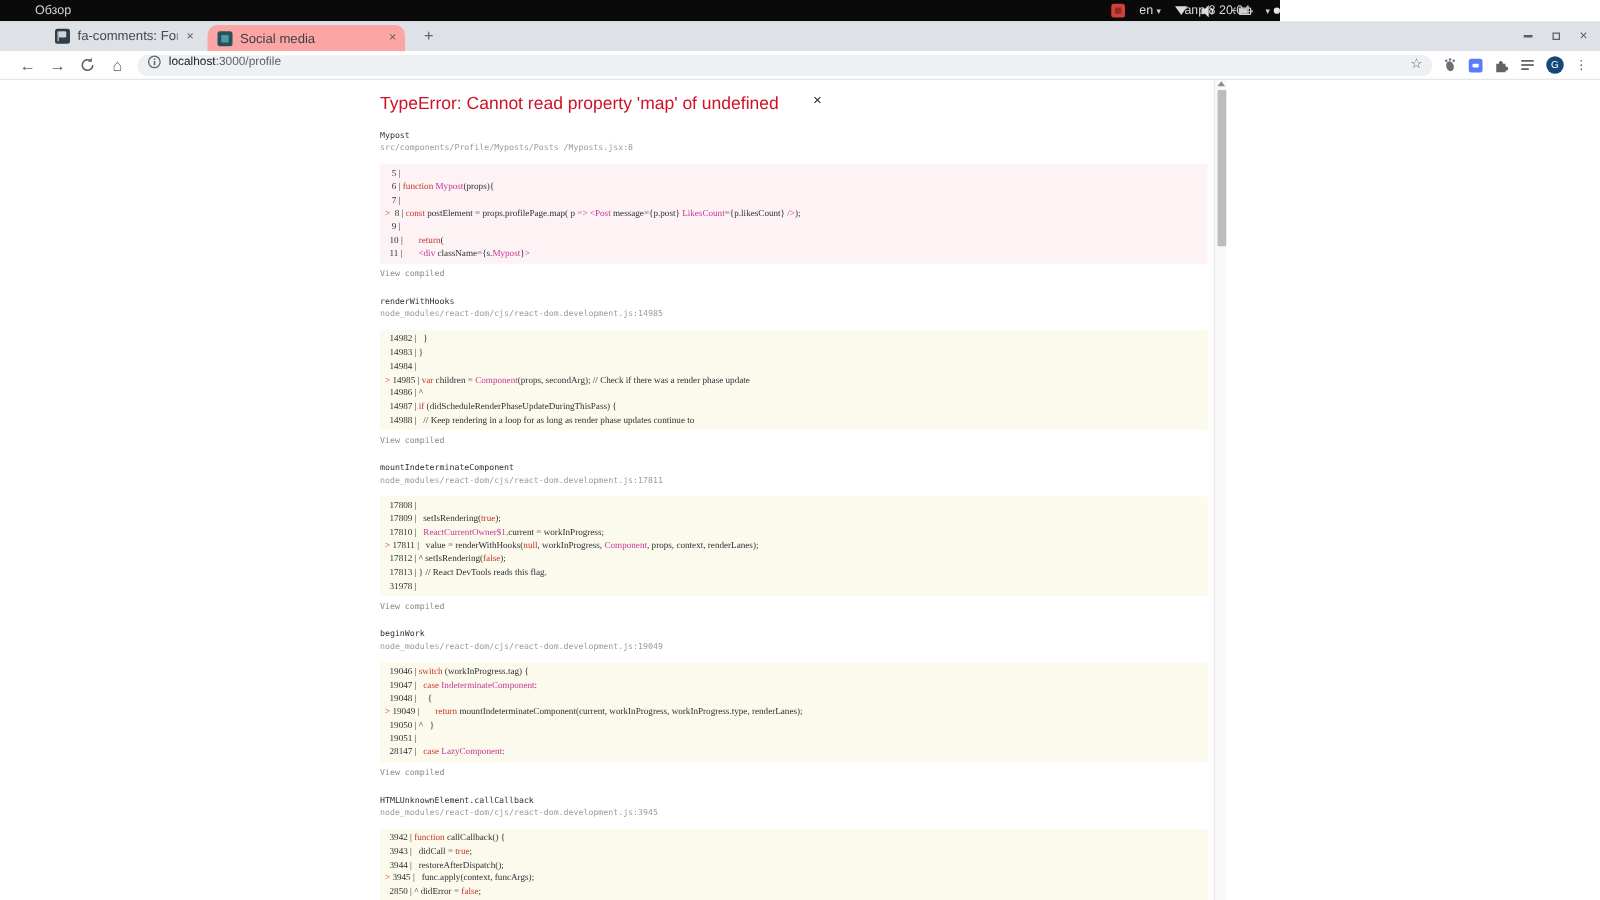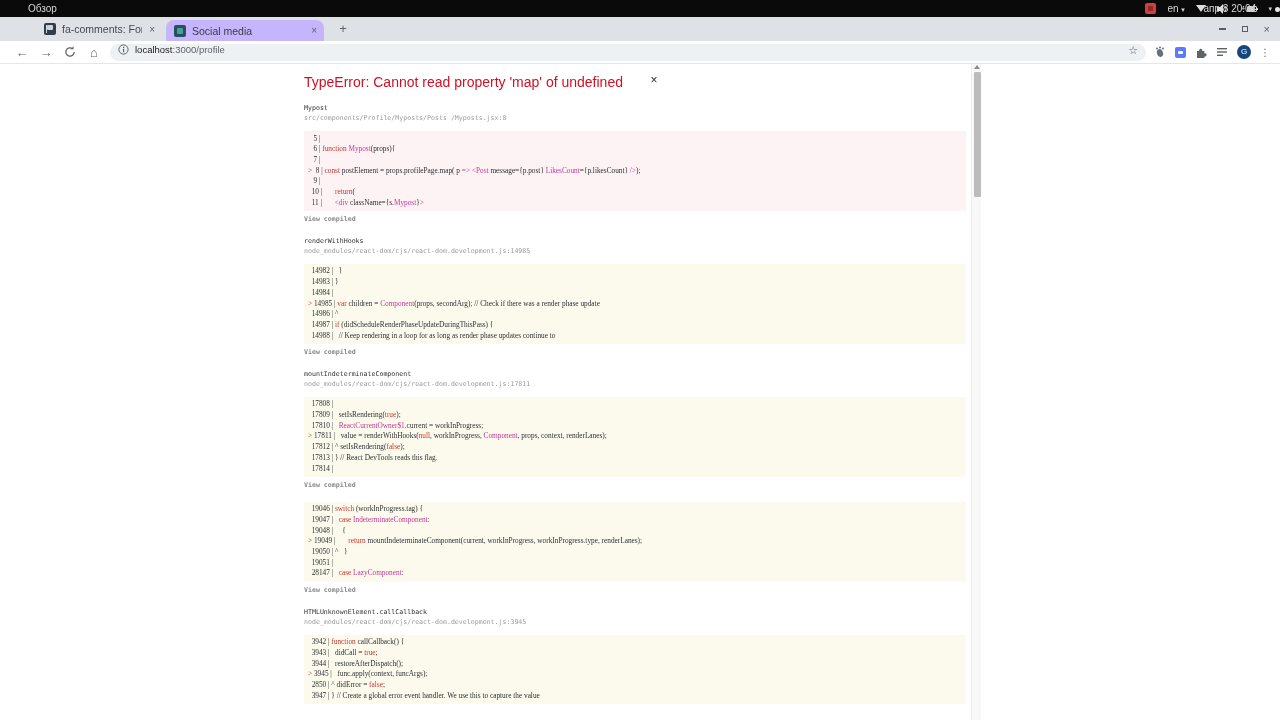--- a/index.html
+++ b/index.html
@@ -1,21 +1,21 @@
 <!DOCTYPE html>
 <html><head>
 <meta charset="utf-8">
 <style>
   * { margin:0; padding:0; box-sizing:border-box; }
   html,body { width:1280px; height:720px; overflow:hidden; background:#fff;
               font-family:"Liberation Sans", sans-serif; }
   #screen { position:relative; width:1280px; height:720px; }
 
   
-  .panel { position:absolute; top:0; left:0; width:1280px; height:17px; background:#0a0a0a;
+  .panel { position:absolute; top:0; left:0; width:1024px; height:17px; background:#0a0a0a;
            color:#d6d6d6; font-size:10px; display:flex; align-items:center; }
   .panel-activities { margin-left:28px; }
   .panel-chrome { position:absolute; left:186px; display:flex; align-items:center; gap:5px;margin-top:44px; }
   .chev { font-size:7px; color:#cfcfcf; }
   .panel-clock { position:absolute; left:0; right:0; text-align:right;margin-left:31px; }
   .panel-clock .dot { display:inline-block; width:5px; height:5px; border-radius:50%;
                       background:#e6e6e6; margin-left:16px; vertical-align:middle; }
   .panel-right { position:absolute; right:8px; top:0; height:17px; display:flex; align-items:center; gap:11px; }
   .red-badge { width:11px; height:11px; border-radius:2px; background:#d2403a; position:relative; }
   .red-badge::after { content:""; position:absolute; left:3px; top:3px; width:5px; height:5px; background:#8f2b27; }
@@ -23,21 +23,21 @@
              border-top:7px solid #dcdcdc; }
   .battery-wrap { display:flex; align-items:center; gap:2px; color:#dcdcdc; font-size:8px; }
   .battery { width:10px; height:6px; border:1px solid #cfcfcf; border-radius:1px; position:relative; }
   .battery::before { content:""; position:absolute; left:0; top:0; width:6px; height:4px; background:#cfcfcf; }
   .battery::after { content:""; position:absolute; right:-2px; top:1px; width:1px; height:2px; background:#cfcfcf; }
 
   
   .tabstrip { position:absolute; top:17px; left:0; width:1280px; height:24px; background:#dee1e6; }
   .tab { position:absolute; display:flex; align-items:center; font-size:10.5px; color:#45494e; }
   .tab-inactive { left:36px; top:2px; width:126px; height:20px; }
-  .tab-active { left:166px; top:3px; width:158px; height:21px; background:#c4b5fd;
+  .tab-active { left:166px; top:3px; width:158px; height:21px; background:#fca5a5;
                 border-radius:8px 8px 0 0; color:#3c4043; }
   .favicon { width:12px; height:12px; border-radius:2px; margin:0 6px 0 8px; flex:none; position:relative; }
   .fav-fa { background:#323d49; }
   .fav-fa::after { content:""; position:absolute; left:3px; top:2px; width:6px; height:5px; background:#cdd4da; border-radius:1px; }
   .fav-fa::before { content:""; position:absolute; left:2px; top:2px; width:1px; height:8px; background:#cdd4da; }
   .fav-sm { background:#25525c; }
   .fav-sm::after { content:""; position:absolute; left:3px; top:3px; width:6px; height:6px; background:#4f99a5; border-radius:1px; }
   .tab-label { flex:1; white-space:nowrap; overflow:hidden; }
   .tab-close { font-size:10px; color:#5f6368; padding:0 7px; }
   .newtab-btn { position:absolute; left:334px; top:3px; width:18px; height:18px; text-align:center;
@@ -75,21 +75,21 @@
                color:#9b9b9b; margin-bottom:8px; text-decoration:none; }
   .codeframe { font-family:Liberation Serif, serif; font-size:7.3px; line-height:10.7px;
                white-space:pre; padding:2.5px 4px; color:#2e3134; overflow:hidden; }
   .cf-error { background:#fdf2f4; }
   .cf-warn  { background:#fbfaec; }
   .tk-p { color:#2e3134; }
   .tk-k { color:#c5372c; }
   .tk-c { color:#c73896; }
   .tk-m { color:#c5372c; }
   .view-compiled { display:block; font-family:"DejaVu Sans Mono", monospace; font-size:6.6px; line-height:9px;
-                   color:#8a8a8a; margin-top:4px; margin-bottom:12px; text-decoration:none; cursor:pointer;font-weight:bold; }
+                   color:#8a8a8a; margin-top:4px; margin-bottom:12px; text-decoration:none; cursor:pointer; }
   .frame-section:last-child .view-compiled { margin-bottom:0; }
 
   
   .scrollbar { position:absolute; left:971px; top:0; width:10px; height:656px; background:#f8f8f8;
                border-left:1px solid #ececec; }
   .sb-up { position:absolute; top:1px; left:2px; width:0; height:0; border-left:3px solid transparent;
            border-right:3px solid transparent; border-bottom:4px solid #8b8b8b; }
   .sb-thumb { position:absolute; top:8px; left:1.5px; width:7px; height:125px; background:#bcbcbc; border-radius:1px; }
 
   svg { display:block; }
@@ -222,24 +222,26 @@
           </div>
           <div class="frame-section">
             <div class="frame-fn">mountIndeterminateComponent</div>
             <span class="frame-src">node_modules/react-dom/cjs/react-dom.development.js:17811</span>
             <pre class="codeframe cf-warn"><span class="tk-p">  17808 | </span>
 <span class="tk-p">  17809 |   setIsRendering(</span><span class="tk-k">true</span><span class="tk-p">);</span>
 <span class="tk-p">  17810 |   </span><span class="tk-c">ReactCurrentOwner$1</span><span class="tk-p">.current = workInProgress;</span>
 <span class="tk-m">&gt; </span><span class="tk-p">17811 |   value = renderWithHooks(</span><span class="tk-k">null</span><span class="tk-p">, workInProgress, </span><span class="tk-c">Component</span><span class="tk-p">, props, context, renderLanes);</span>
 <span class="tk-p">  17812 | ^ setIsRendering(</span><span class="tk-k">false</span><span class="tk-p">);</span>
 <span class="tk-p">  17813 | } // React DevTools reads this flag.</span>
-<span class="tk-p">  17814 | </span></pre>
-            <a class="view-compiled">View compiled</a>
-          </div>
-          <div class="frame-section">
+<span class="tk-p">  31978 | </span></pre>
+            <a class="view-compiled">View compiled</a>
+          </div>
+          <div class="frame-section">
+            <div class="frame-fn">beginWork</div>
+            <span class="frame-src">node_modules/react-dom/cjs/react-dom.development.js:19049</span>
             <pre class="codeframe cf-warn"><span class="tk-p">  19046 | </span><span class="tk-k">switch</span><span class="tk-p"> (workInProgress.tag) {</span>
 <span class="tk-p">  19047 |   </span><span class="tk-k">case</span><span class="tk-p"> </span><span class="tk-c">IndeterminateComponent</span><span class="tk-p">:</span>
 <span class="tk-p">  19048 |     {</span>
 <span class="tk-m">&gt; </span><span class="tk-p">19049 |       </span><span class="tk-k">return</span><span class="tk-p"> mountIndeterminateComponent(current, workInProgress, workInProgress.type, renderLanes);</span>
 <span class="tk-p">  19050 | ^   }</span>
 <span class="tk-p">  19051 | </span>
 <span class="tk-p">  28147 |   </span><span class="tk-k">case</span><span class="tk-p"> </span><span class="tk-c">LazyComponent</span><span class="tk-p">:</span></pre>
             <a class="view-compiled">View compiled</a>
           </div>
           <div class="frame-section">

